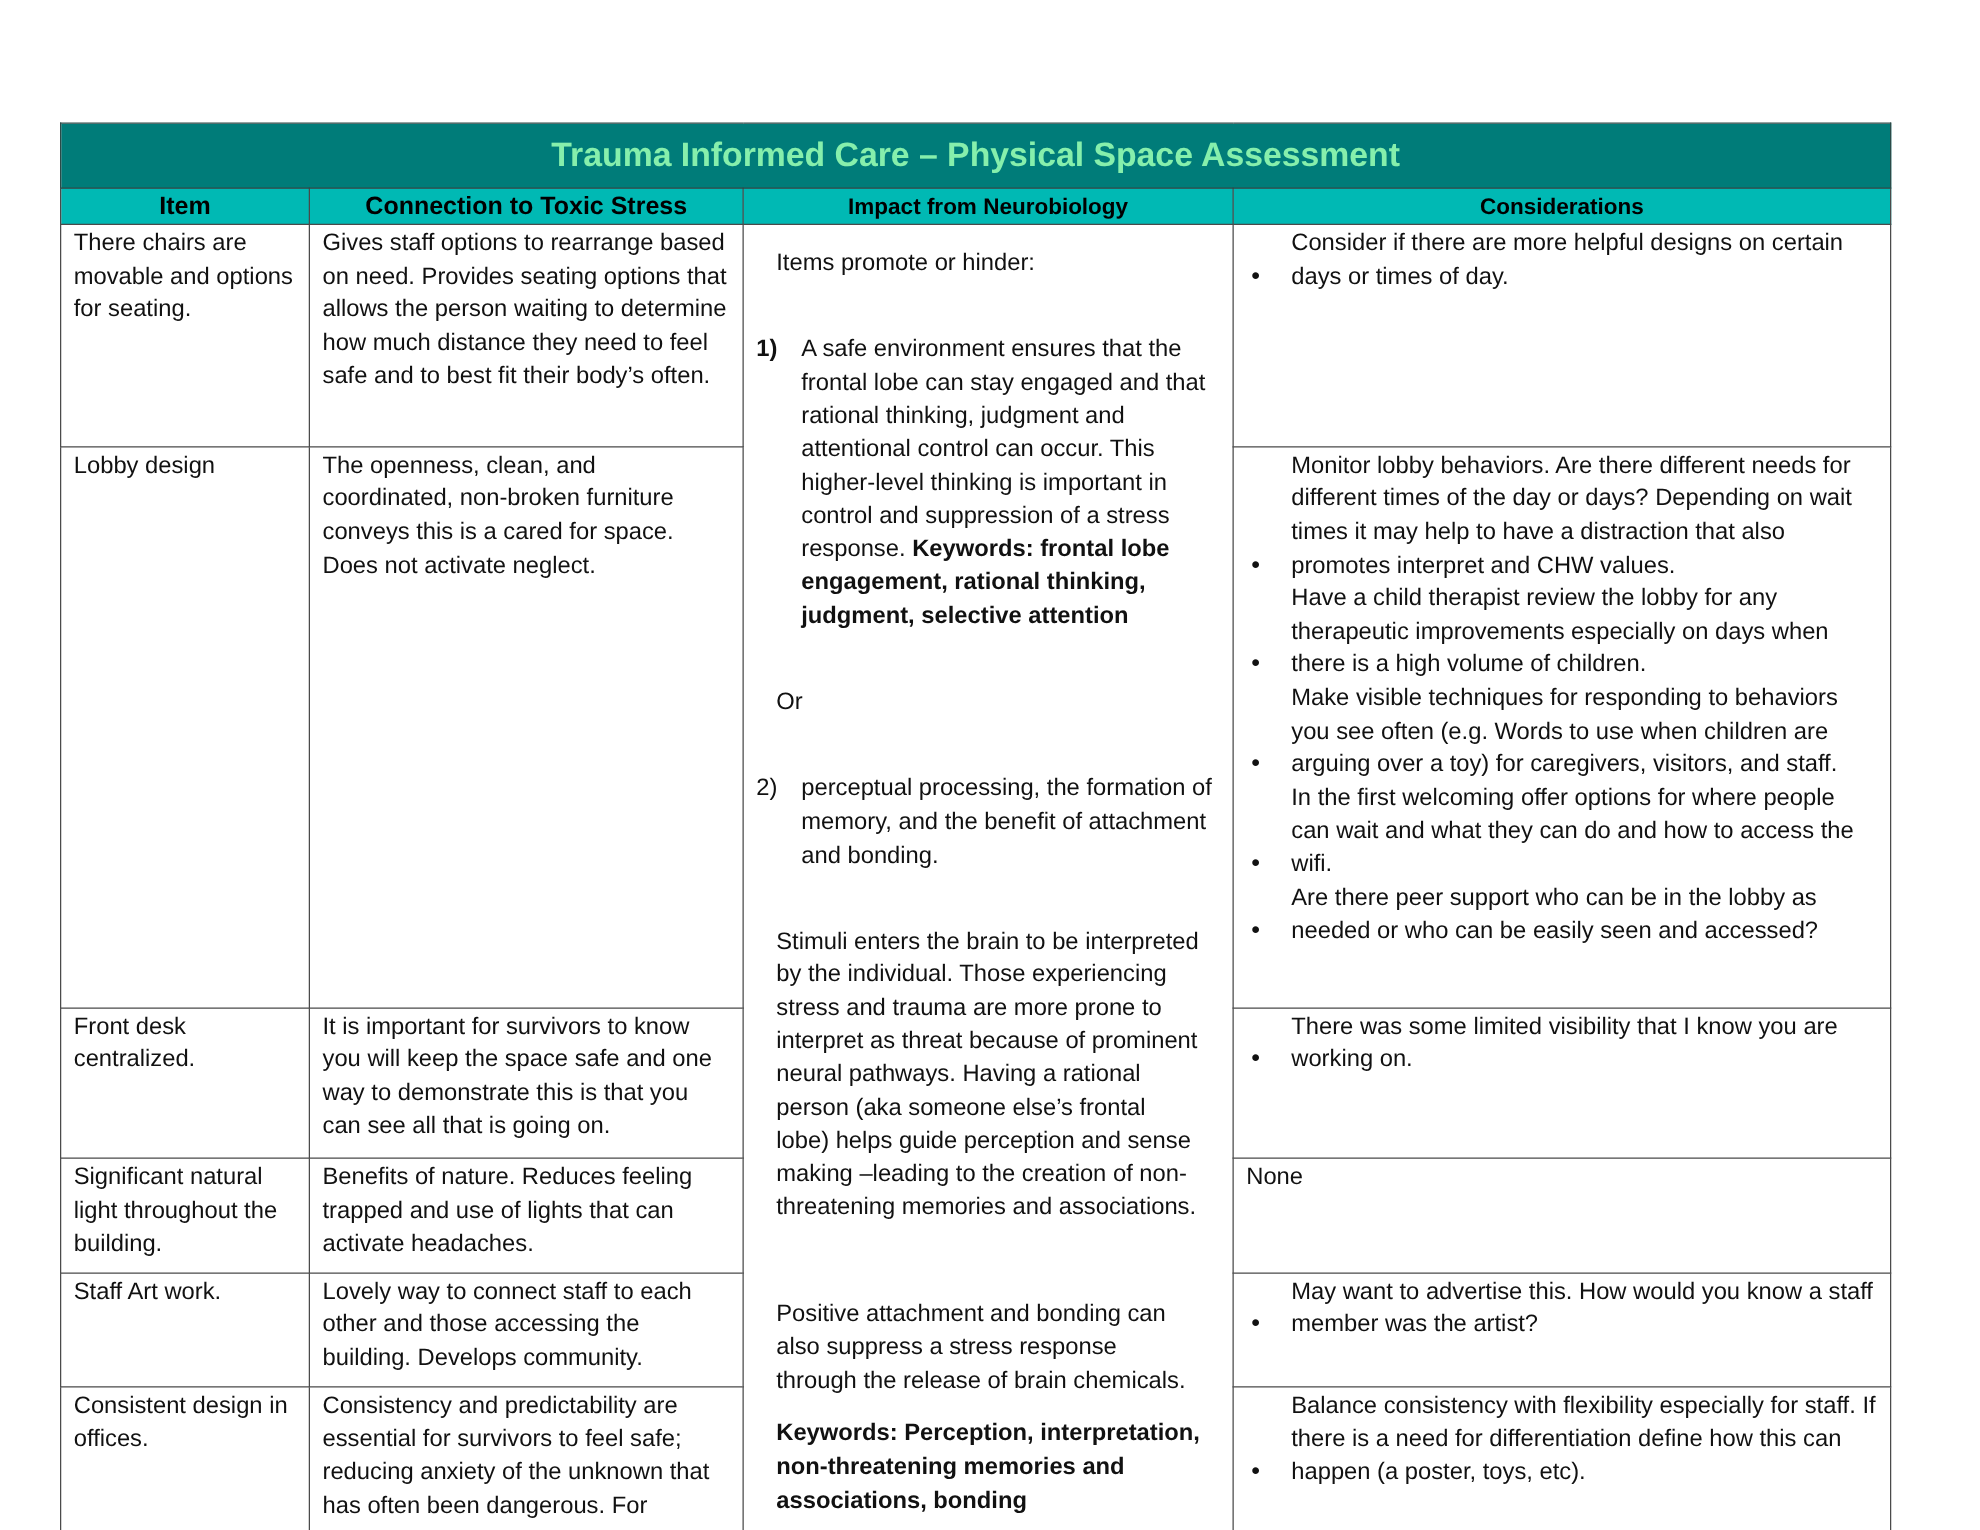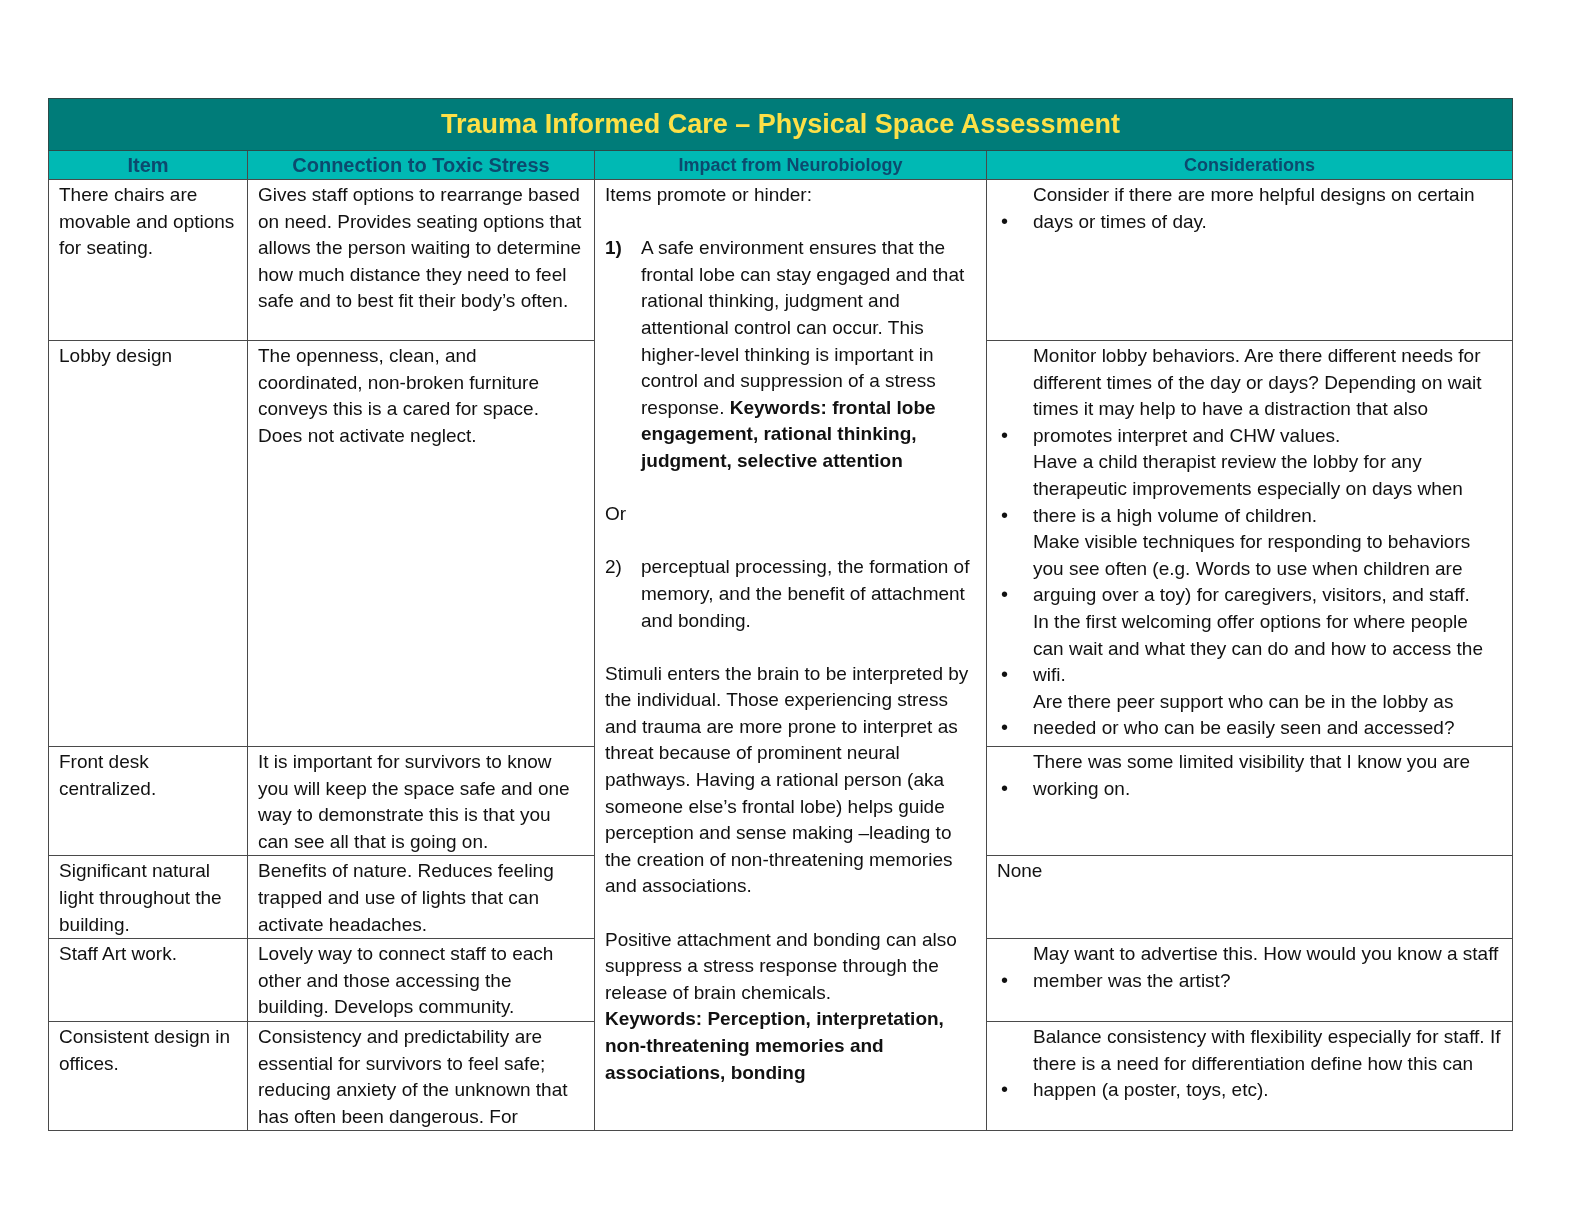--- a/index.html
+++ b/index.html
@@ -2,28 +2,28 @@
 <html><head>
 <meta charset="utf-8">
 <style>
   html, body { margin: 0; padding: 0; background: #ffffff; }
   body { width: 1584px; height: 1224px; position: relative; overflow: hidden;
          font-family: "Liberation Sans", "DejaVu Sans", sans-serif; color: #111; }
   .page { position: absolute; left: 48px; top: 98px; width: 1464px; }
   table { border-collapse: collapse; width: 1464px; table-layout: fixed; }
   td, th { border: 1.5px solid #4a4a4a; vertical-align: top; padding: 0; }
   .title-cell { background: #007c79; height: 51px; text-align: center; vertical-align: middle;
-                font-weight: bold; font-size: 27px; color: #fde047; border-color: #2c4a48; }
+                font-weight: bold; font-size: 27px; color: #86efac; border-color: #2c4a48; }
   .hdr { background: #00b9b4; height: 28px; text-align: center; vertical-align: middle;
-         font-weight: bold; color: #0c4a6e; }
+         font-weight: bold; color: #000000; }
   .hdr.big { font-size: 20px; }
   .hdr.small { font-size: 18px; }
   .cell { font-size: 19px; line-height: 26.6px; padding: 2px 10px 0 10px; }
   .neuro { font-size: 19px; line-height: 26.6px; padding: 2px 10px 0 10px; }
-  .neuro p { margin: 0; }
+  .neuro p { margin: 16px; }
   .neuro .gap { height: 26.6px; }
   .num-item { display: flex; }
   .num-item .num { width: 36px; flex: 0 0 36px; }
   .num-item .num.bold { font-weight: bold; }
   .kw { font-weight: bold; }
   ul.cons { list-style: none; margin: 0; padding: 0; }
   ul.cons li { display: flex; align-items: flex-end; }
   ul.cons li .bullet { flex: 0 0 36px; width: 36px; padding-left: 4px; box-sizing: border-box; }
   ul.cons li .bullet::before { content: "\2022"; font-size: 20px; }
   .cons-wrap { padding: 2px 10px 0 10px; font-size: 19px; line-height: 26.6px; }

